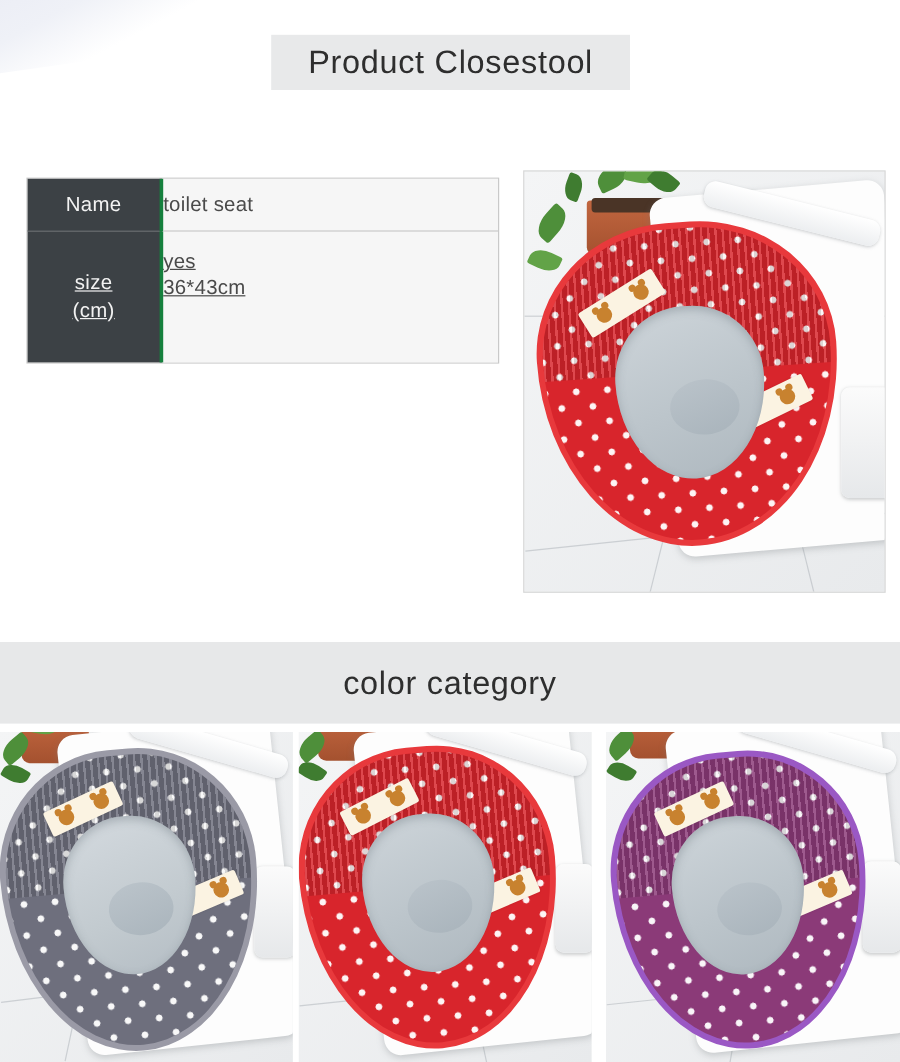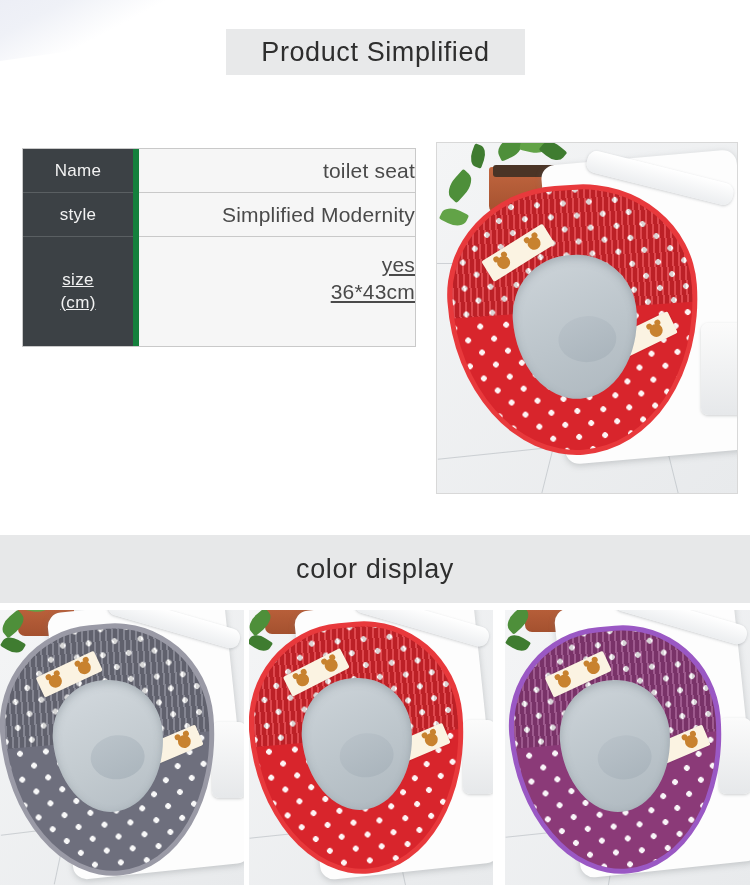--- a/index.html
+++ b/index.html
@@ -68,27 +68,26 @@
     font-size: 17px;
     text-align: center;
     border-bottom: 1px solid #5a5f62;
     height: 43px;
     line-height: 1.25;
     letter-spacing: 0.3px;
   }
   .cell-value {
     background: #f6f6f6;
     color: #4a4a4a;
-    font-size: 21px;
+    font-size: 17px;
     padding-left: 14px;
     border-bottom: 1px solid #c9c9c9;
-    border-left: 6px solid #15803d;
+    border-left: 3px solid #15803d;
     height: 43px;
     letter-spacing: 0.2px;
-    text-align: right;
   }
   tr.row-last .cell-label,
   tr.row-last .cell-value {
     border-bottom: none;
     height: 95px;
     text-decoration: underline;
   }
   tr.row-last .cell-value {
     vertical-align: top;
     padding-top: 14px;
@@ -251,33 +250,29 @@
   .v1 { left: 0px; }
   .v2 { left: 249px; }
   .v3 { left: 505px; width: 245px; }
 </style>
 </head>
 <body>
 
 <div class="corner-wash"></div>
 
 <div class="title-banner">
-  <span class="txt">Product Simplified</span>
+  <span class="txt">Product Closestool</span>
 </div>
 
 <div class="param-table">
   <table>
     <tbody>
       <tr>
         <td class="cell-label">Name</td>
         <td class="cell-value">toilet seat</td>
-      </tr>
-      <tr>
-        <td class="cell-label">style</td>
-        <td class="cell-value">Simplified Modernity</td>
       </tr>
       <tr class="row-last">
         <td class="cell-label">
           <span class="val-line">size</span>
           <span class="val-line">(cm)</span>
         </td>
         <td class="cell-value">
           <span class="val-line">yes</span>
           <span class="val-line">36*43cm</span>
         </td>
@@ -321,21 +316,21 @@
         <span class="bear"></span>
       </div>
       <div class="bowl" style="left:64px;top:70px;width:124px;height:144px;">
         <div class="bowl-inner" style="left:44px;top:62px;width:58px;height:46px;"></div>
       </div>
     </div>
   </div>
 </div>
 
 <div class="color-banner">
-  <span class="txt">color display</span>
+  <span class="txt">color category</span>
 </div>
 
 <div class="photo photo-variant v1">
   <div class="scene">
     <div class="floor"></div>
     <div class="grout-a" style="left:0;top:210px;width:244px;height:1px;transform:rotate(-7deg);"></div>
     <div class="grout-a" style="left:60px;top:215px;width:1px;height:60px;transform:rotate(12deg);"></div>
     <div class="pot" style="left:18px;top:-10px;width:56px;height:36px;"></div>
     <div class="leaf" style="left:0px;top:6px;width:26px;height:16px;transform:rotate(-40deg);"></div>
     <div class="leaf l2" style="left:24px;top:-14px;width:26px;height:16px;transform:rotate(10deg);"></div>

